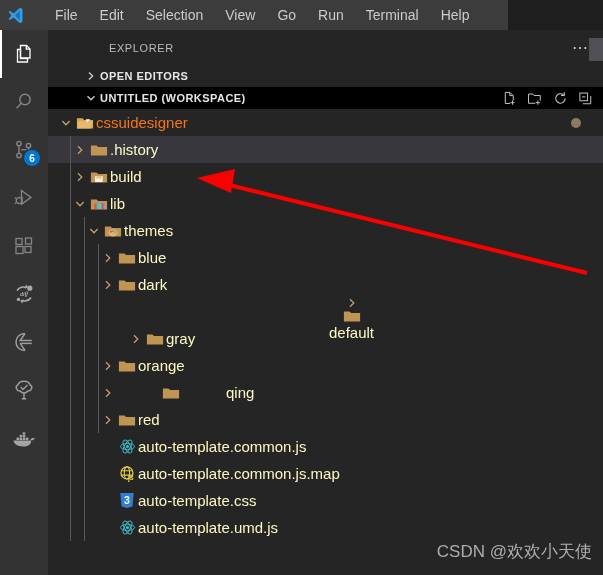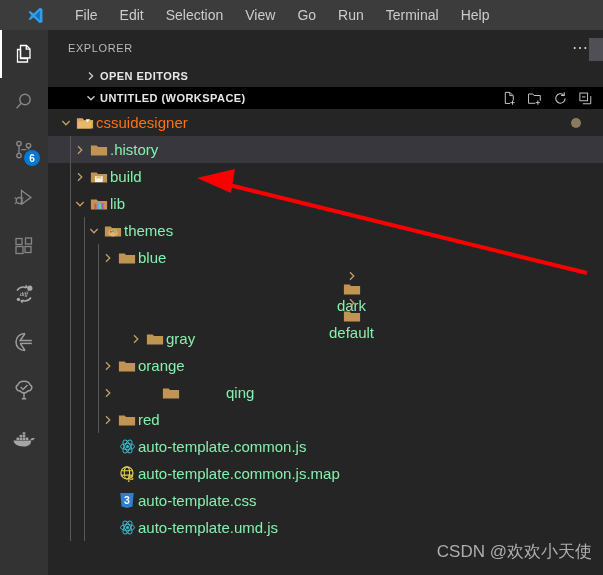--- a/index.html
+++ b/index.html
@@ -6,22 +6,22 @@
   html, body {
     width: 603px; height: 575px;
     background: #1e1e1e;
     font-family: "Liberation Sans", sans-serif;
     overflow: hidden;
   }
   #app { position: relative; width: 603px; height: 575px; background: #1e1e1e; }
 
   
   .titlebar {
-    position: absolute; left: 0; top: 0; width: 603px; height: 30px;
-    background: #3c3c3c; display: flex; align-items: center; padding-left: 20px;
+    position: absolute; left: 0; top: 0; width: 508px; height: 30px;
+    background: #3c3c3c; display: flex; align-items: center;
   }
   .vscode-logo { width: 30px; height: 30px; display: flex; align-items: center; justify-content: center; }
   .menu-items { display: flex; align-items: center; height: 30px; margin-left: 14px; }
   .menu-item {
     color: #cccccc; font-size: 14px; padding: 0 11px; line-height: 30px;
     white-space: nowrap; cursor: default;
   }
 
   
   .activitybar {
@@ -44,20 +44,21 @@
   }
 
   
   .sidebar {
     position: absolute; left: 48px; top: 30px; width: 555px; height: 545px;
     background: #252526; overflow: hidden;
   }
   .side-title {
     height: 35px; display: flex; align-items: center; justify-content: space-between;
     padding: 0 14px 0 20px;
+    margin-left: 41px;
   }
   .side-title-text { color: #bbbbbb; font-size: 11px; letter-spacing: 0.6px; }
   .ellipsis-btn { color: #cccccc; font-size: 16px; letter-spacing: 1px; cursor: pointer; line-height: 10px; }
 
   .section-row {
     height: 22px; display: flex; align-items: center; cursor: pointer; position: relative; padding-left: 34px;
   }
   .section-row.open-editors { background: #252526; }
   .section-row.workspace { background: #000000; }
   .twisty { width: 18px; display: flex; align-items: center; justify-content: center; color: #cccccc; }
@@ -67,21 +68,21 @@
 
   
   .tree { position: relative; }
   .tree-row {
     height: 27px; display: flex; align-items: center; position: relative; cursor: pointer;
     white-space: nowrap;
   }
   .tree-row.selected { background: #37373d; }
   .tree-arrow { width: 16px; height: 27px; display: flex; align-items: center; justify-content: center; }
   .tree-icon { width: 22px; height: 27px; display: flex; align-items: center; justify-content: center; }
-  .tree-label { font-size: 15px; color: #86efac; }
+  .tree-label { font-size: 15px; color: #fef9c3; }
   .tree-label.root { color: #f97316; }
   .indent-guide {
     position: absolute; top: 0; width: 1px; background: #585858;
   }
 
   .dirty-dot {
     position: absolute; right: 22px; width: 10px; height: 10px; border-radius: 5px; background: #8b7b5e;
   }
 
   
@@ -353,21 +354,21 @@
               <path d="M3 1.3 6.8 5 3 8.7" fill="none" stroke="#c8a06a" stroke-width="1.25"></path>
             </svg>
           </div>
           <div class="tree-icon">
             <svg width="18" height="16" viewBox="0 0 20 17">
               <path d="M1 3.4h6.3l1.6 1.9H19v9.2H1z" fill="#c09553"></path>
             </svg>
           </div>
           <span class="tree-label">blue</span>
         </div>
-        <div class="tree-row" style="padding-left: 52px; flex-direction: column;">
+        <div class="tree-row" style="padding-left: 52px;">
           <div class="tree-arrow">
             <svg width="10" height="10" viewBox="0 0 10 10">
               <path d="M3 1.3 6.8 5 3 8.7" fill="none" stroke="#c8a06a" stroke-width="1.25"></path>
             </svg>
           </div>
           <div class="tree-icon">
             <svg width="18" height="16" viewBox="0 0 20 17">
               <path d="M1 3.4h6.3l1.6 1.9H19v9.2H1z" fill="#c09553"></path>
             </svg>
           </div>

